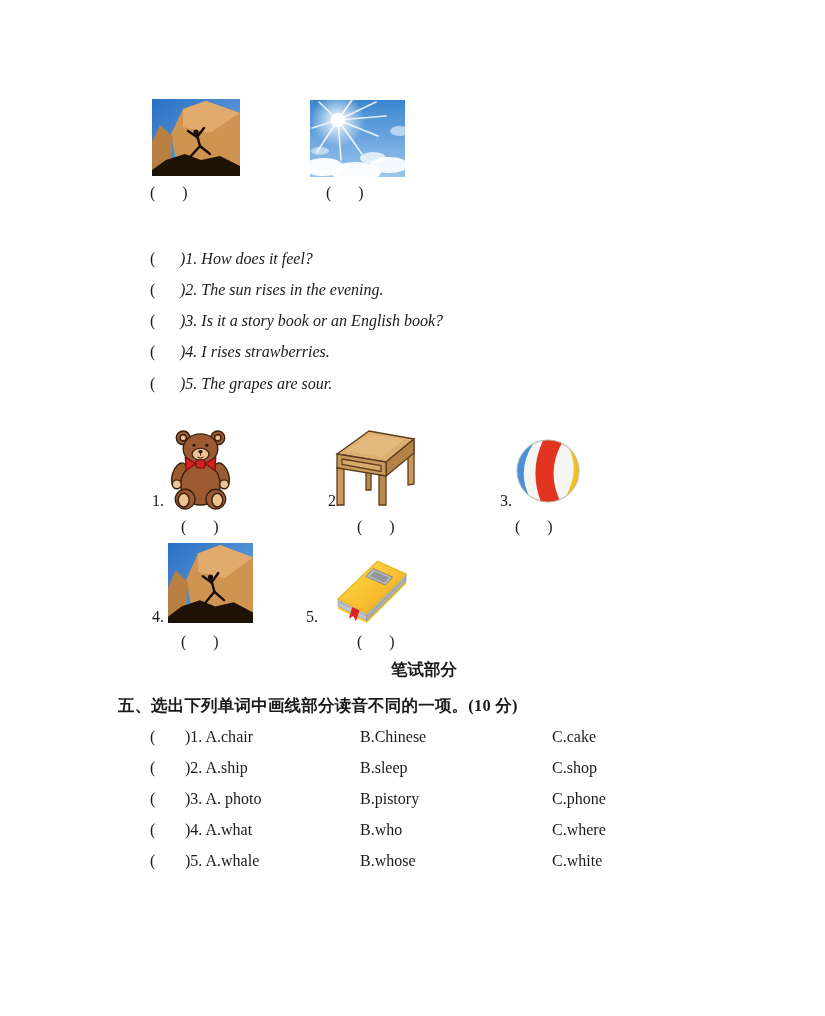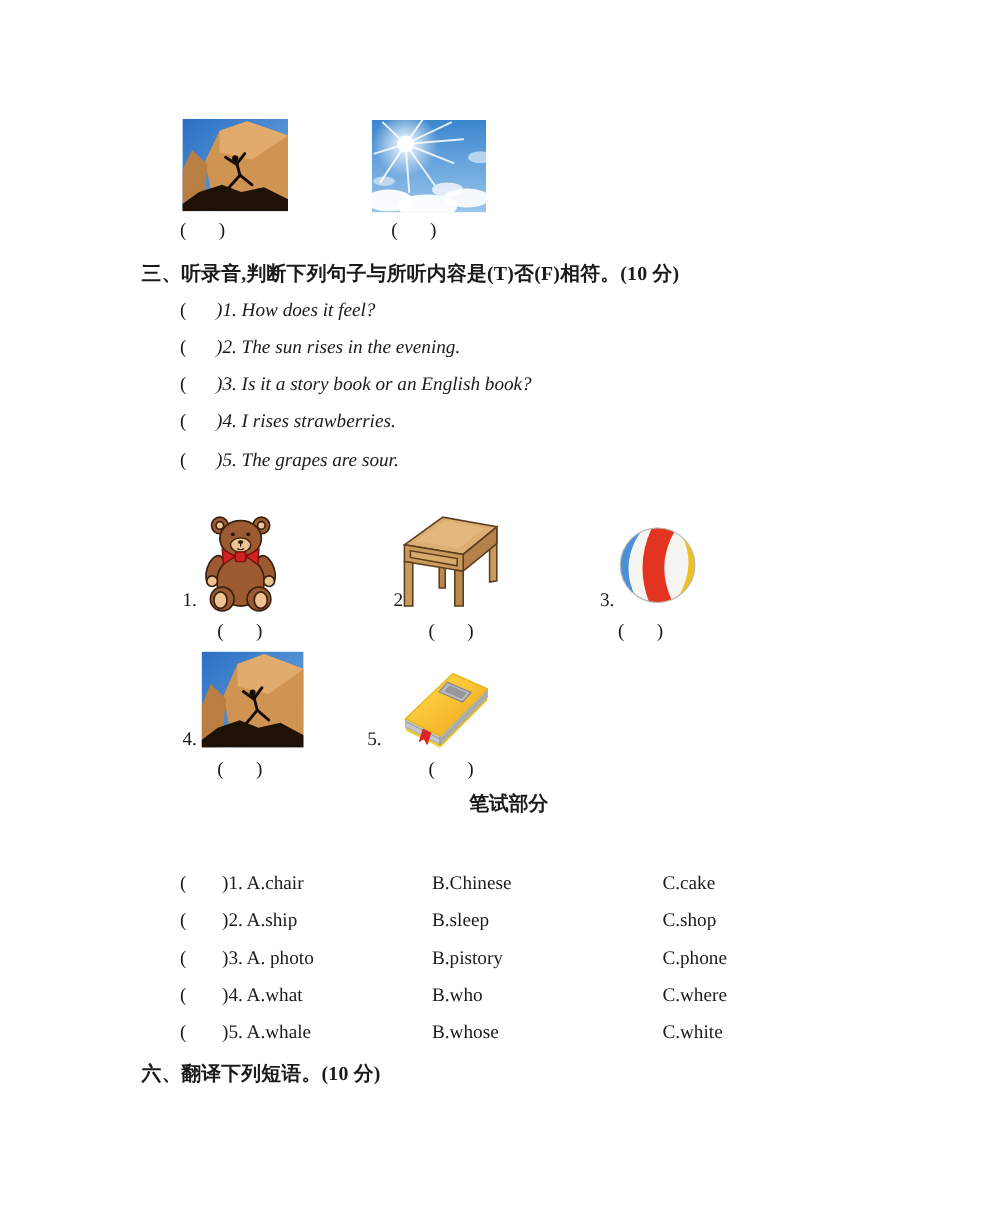--- a/index.html
+++ b/index.html
@@ -86,23 +86,20 @@
         <ellipse cx="63" cy="58" rx="13" ry="6" opacity="0.75"></ellipse>
         <ellipse cx="90" cy="31" rx="10" ry="5" opacity="0.55"></ellipse>
         <ellipse cx="10" cy="51" rx="9" ry="4" opacity="0.5"></ellipse>
       </g>
     </svg>
   </div>
 
   <div class="ablank" style="left:150px; top:184px;"><span>(</span><span class="gap"></span><span>)</span></div>
   <div class="ablank" style="left:326px; top:184px;"><span>(</span><span class="gap"></span><span>)</span></div>
 
-  <div class="abs heading" style="left:118px; top:217px;">
-    <span class="num">三、</span><span>听录音,判断下列句子与所听内容是(T)否(F)相符。</span><span>(10 分)</span>
-  </div>
 
   <div class="qrow" style="top:250px;">
     <span class="open">(</span>
     <span class="rest"><span>)1.</span> <span>How does it feel?</span></span>
   </div>
   <div class="qrow" style="top:281px;">
     <span class="open">(</span>
     <span class="rest"><span>)2.</span> <span>The sun rises in the evening.</span></span>
   </div>
   <div class="qrow" style="top:312px;">
@@ -229,20 +226,23 @@
       <polygon points="50,15 66,22 61,27.5 45,20.5" fill="#94989c"></polygon>
       <polygon points="25,55 33,59 29,71 26,65 21,68" fill="#dc2424"></polygon>
     </svg>
   </div>
 
   <div class="ablank" style="left:181px; top:633px;"><span>(</span><span class="gap"></span><span>)</span></div>
   <div class="ablank" style="left:357px; top:633px;"><span>(</span><span class="gap"></span><span>)</span></div>
 
   <div class="center-head">笔试部分</div>
 
+  <div class="abs heading" style="left:118px; top:695px;">
+    <span class="num">五、</span><span>选出下列单词中画线部分读音不同的一项。</span><span>(10 分)</span>
+  </div>
 
   <div class="qrow wrow" style="top:728px;">
     <span class="open">(</span>
     <span class="colA"><span>)1.</span> <span><span>A.</span><span></span><span class="ul">ch</span><span>air</span></span></span>
     <span class="colB"><span>B.</span><span></span><span class="ul">Ch</span><span>inese</span></span>
     <span class="colC"><span>C.</span><span></span><span class="ul">c</span><span>ake</span></span>
   </div>
 
   <div class="qrow wrow" style="top:759px;">
     <span class="open">(</span>
@@ -265,17 +265,14 @@
     <span class="colC"><span>C.</span><span></span><span class="ul">wh</span><span>ere</span></span>
   </div>
 
   <div class="qrow wrow" style="top:852px;">
     <span class="open">(</span>
     <span class="colA"><span>)5.</span> <span><span>A.</span><span></span><span class="ul">wh</span><span>ale</span></span></span>
     <span class="colB"><span>B.</span><span></span><span class="ul">wh</span><span>ose</span></span>
     <span class="colC"><span>C.</span><span></span><span class="ul">wh</span><span>ite</span></span>
   </div>
 
-  <div class="abs heading" style="left:118px; top:884px;">
-    <span class="num">六、</span><span>翻译下列短语。</span><span>(10 分)</span>
-  </div>
 
 </div>
 
 </body></html>

